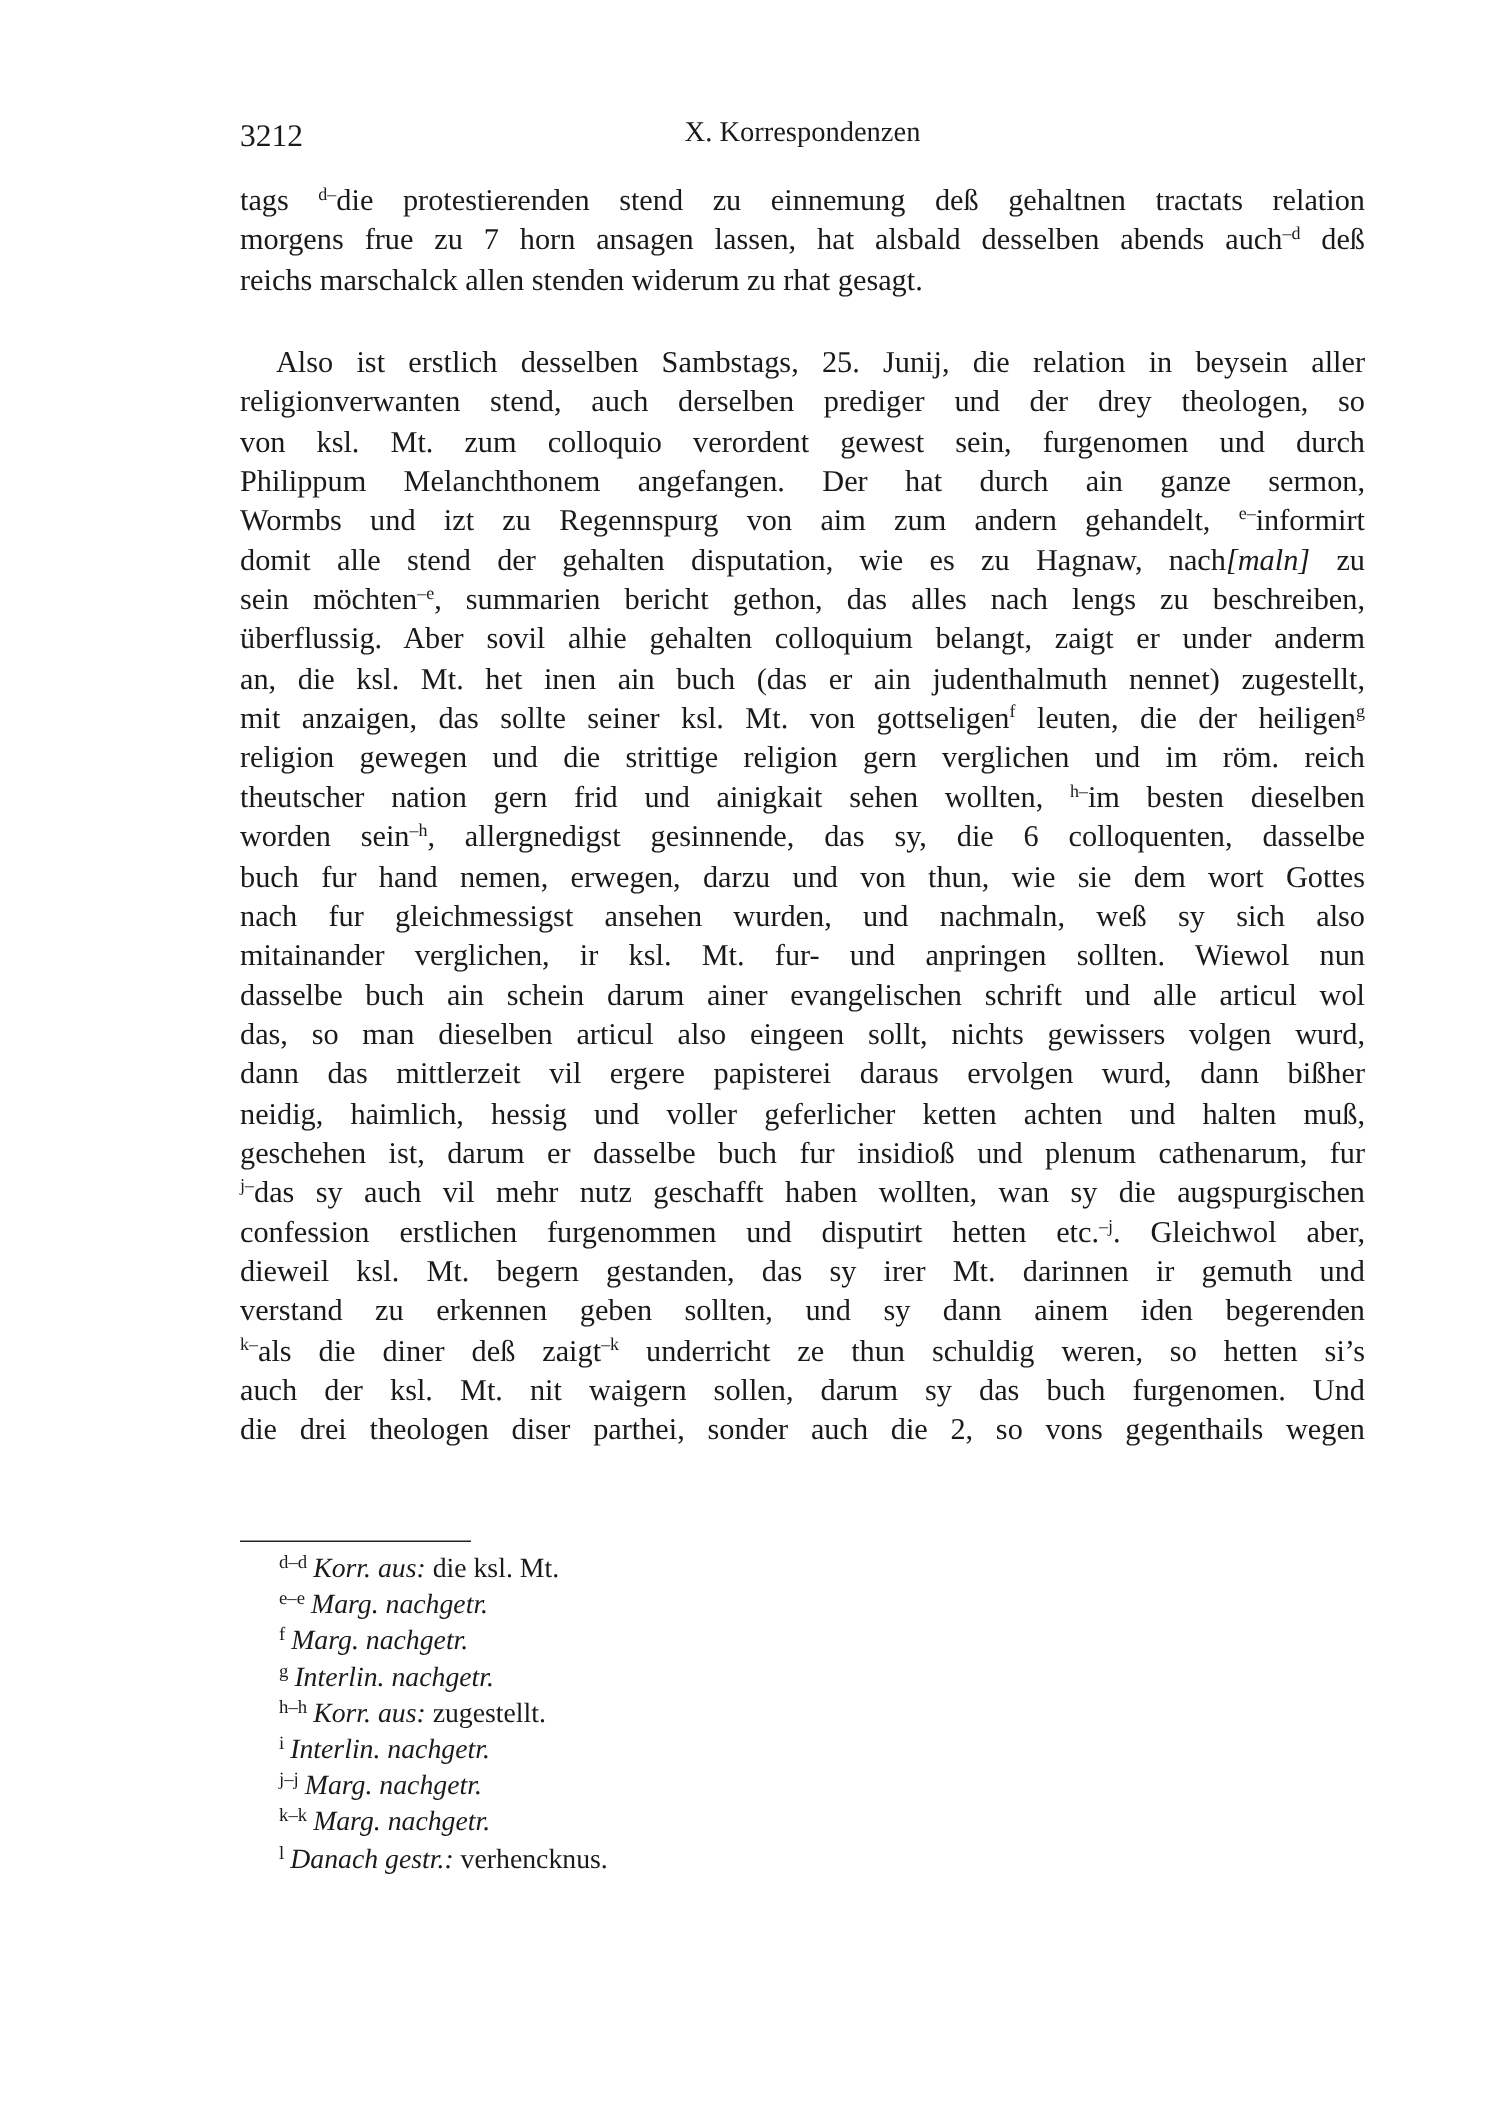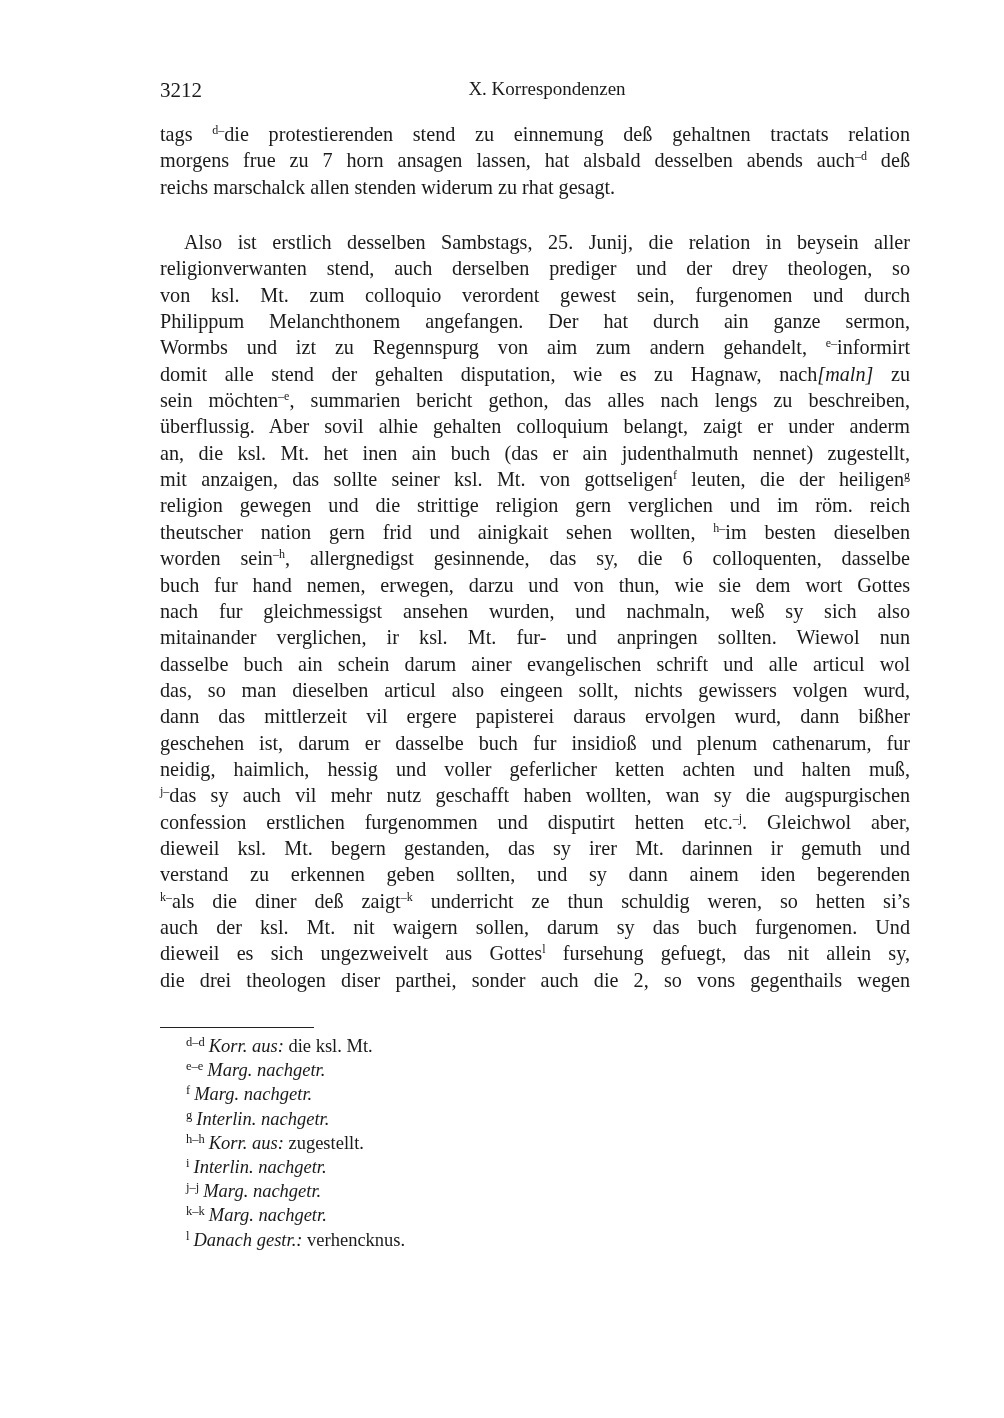--- a/index.html
+++ b/index.html
@@ -1,20 +1,20 @@
 <!DOCTYPE html>
 <html><head>
 <meta charset="utf-8">
 <style>
   html, body { margin:0; padding:0; background:#ffffff; }
   body { width:1004px; height:1418px; position:relative; overflow:hidden;
          font-family:"Liberation Serif","DejaVu Serif",serif; color:#1a1a1a; }
   .header { position:absolute; top:78px; left:160px; width:750px; height:28px; font-size:21px; }
   .header .pno { position:absolute; left:0; top:0; }
-  .header .running { position:absolute; left:12px; width:100%; text-align:center; top:0; font-size:19px; }
+  .header .running { position:absolute; left:0; width:100%; text-align:center; top:0; font-size:19px; }
   .body { position:absolute; top:121px; left:160px; width:750px; font-size:20.2px;
           line-height:26.35px; text-align:justify; }
   .line { display:block; height:26.35px; white-space:nowrap; text-align:justify; text-align-last:justify; }
   .line.last { text-align-last:left; }
   .line.indent { padding-left:24px;margin-top:29px; }
   sup { font-size:12px; line-height:0; vertical-align:7px; }
   i { font-style:italic; }
   .rule { position:absolute; top:1027px; left:160px; width:154px; height:1px; background:#222; }
   .notes { position:absolute; top:1034px; left:186px; font-size:18.5px; line-height:24.2px; }
   .note { white-space:nowrap; height:24.2px; }
@@ -44,29 +44,28 @@
     <span class="line"><span>mit anzaigen, das sollte seiner ksl. Mt. von gottseligen</span><sup>f</sup><span> leuten, die der heiligen</span><sup>g</sup></span>
     <span class="line"><span>religion gewegen und die strittige religion gern verglichen und im röm. reich</span></span>
     <span class="line"><span>theutscher nation gern frid und ainigkait sehen wollten, </span><sup>h–</sup><span>im besten dieselben</span></span>
     <span class="line"><span>worden sein</span><sup>–h</sup><span>, allergnedigst gesinnende, das sy, die 6 colloquenten, dasselbe</span></span>
     <span class="line"><span>buch fur hand nemen, erwegen, darzu und von thun, wie sie dem wort Gottes</span></span>
     <span class="line"><span>nach fur gleichmessigst ansehen wurden, und nachmaln, weß sy sich also</span></span>
     <span class="line"><span>mitainander verglichen, ir ksl. Mt. fur- und anpringen sollten. Wiewol nun</span></span>
     <span class="line"><span>dasselbe buch ain schein darum ainer evangelischen schrift und alle articul wol</span></span>
     <span class="line"><span>das, so man dieselben articul also eingeen sollt, nichts gewissers volgen wurd,</span></span>
     <span class="line"><span>dann das mittlerzeit vil ergere papisterei daraus ervolgen wurd, dann bißher</span></span>
+    <span class="line"><span>neidig, haimlich, hessig und voller geferlicher ketten achten und halten muß,</span></span>
     <span class="line"><span>geschehen ist, darum er dasselbe buch fur insidioß und plenum cathenarum, fur</span></span>
-    <span class="line"><span>neidig, haimlich, hessig und voller geferlicher ketten achten und halten muß,</span></span>
     <span class="line"><sup>j–</sup><span>das sy auch vil mehr nutz geschafft haben wollten, wan sy die augspurgischen</span></span>
     <span class="line"><span>confession erstlichen furgenommen und disputirt hetten etc.</span><sup>–j</sup><span>. Gleichwol aber,</span></span>
     <span class="line"><span>dieweil ksl. Mt. begern gestanden, das sy irer Mt. darinnen ir gemuth und</span></span>
     <span class="line"><span>verstand zu erkennen geben sollten, und sy dann ainem iden begerenden</span></span>
     <span class="line"><sup>k–</sup><span>als die diner deß zaigt</span><sup>–k</sup><span> underricht ze thun schuldig weren, so hetten si’s</span></span>
     <span class="line"><span>auch der ksl. Mt. nit waigern sollen, darum sy das buch furgenomen. Und</span></span>
-    <span class="line"><span>dieweil es sich ungezweivelt aus Gottes</span><sup>l</sup><span> fursehung gefuegt, das nit allein sy,</span></span>
     <span class="line"><span>die drei theologen diser parthei, sonder auch die 2, so vons gegenthails wegen</span></span>
   </div>
 
 <div class="rule"></div>
 <div class="notes" id="notes">
     <div class="note"><span class="mark">d–d</span><i>Korr. aus:</i><span> die ksl. Mt.</span></div>
     <div class="note"><span class="mark">e–e</span><i>Marg. nachgetr.</i><span></span></div>
     <div class="note"><span class="mark">f</span><i>Marg. nachgetr.</i><span></span></div>
     <div class="note"><span class="mark">g</span><i>Interlin. nachgetr.</i><span></span></div>
     <div class="note"><span class="mark">h–h</span><i>Korr. aus:</i><span> zugestellt.</span></div>

